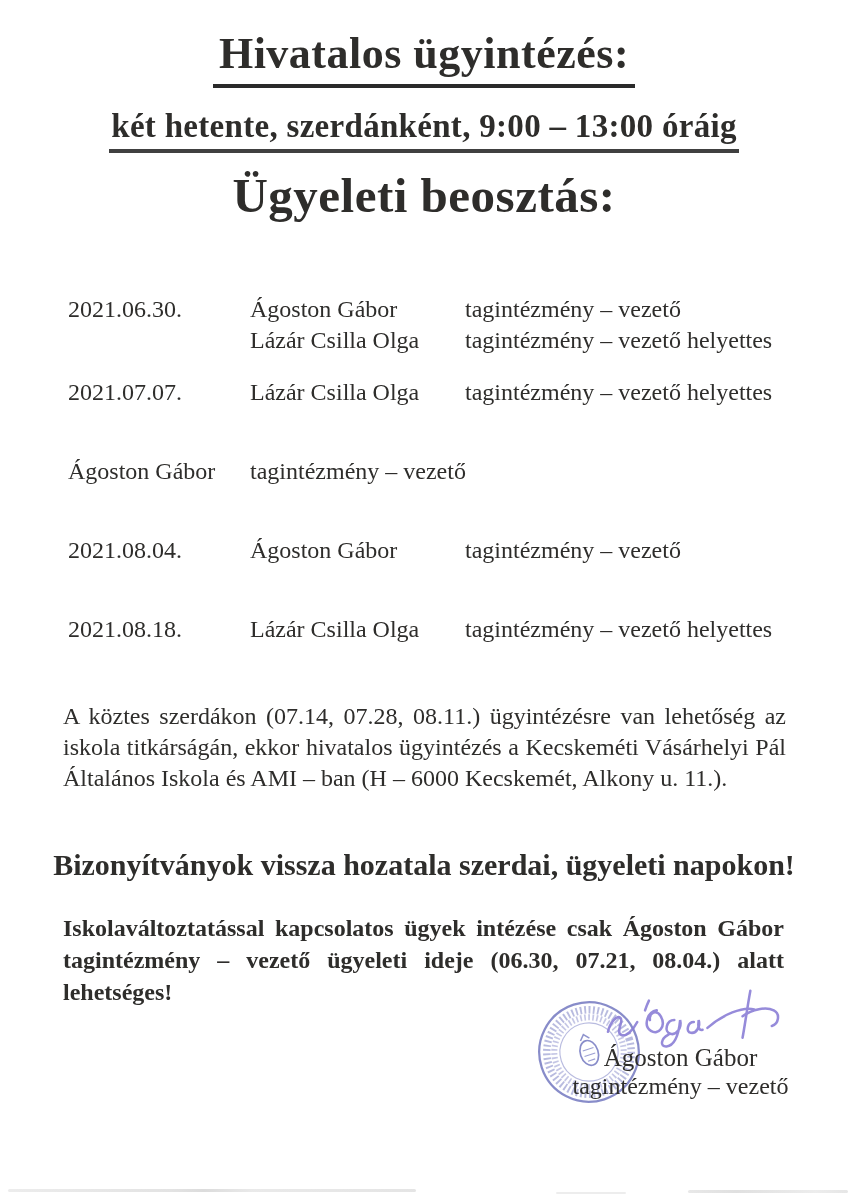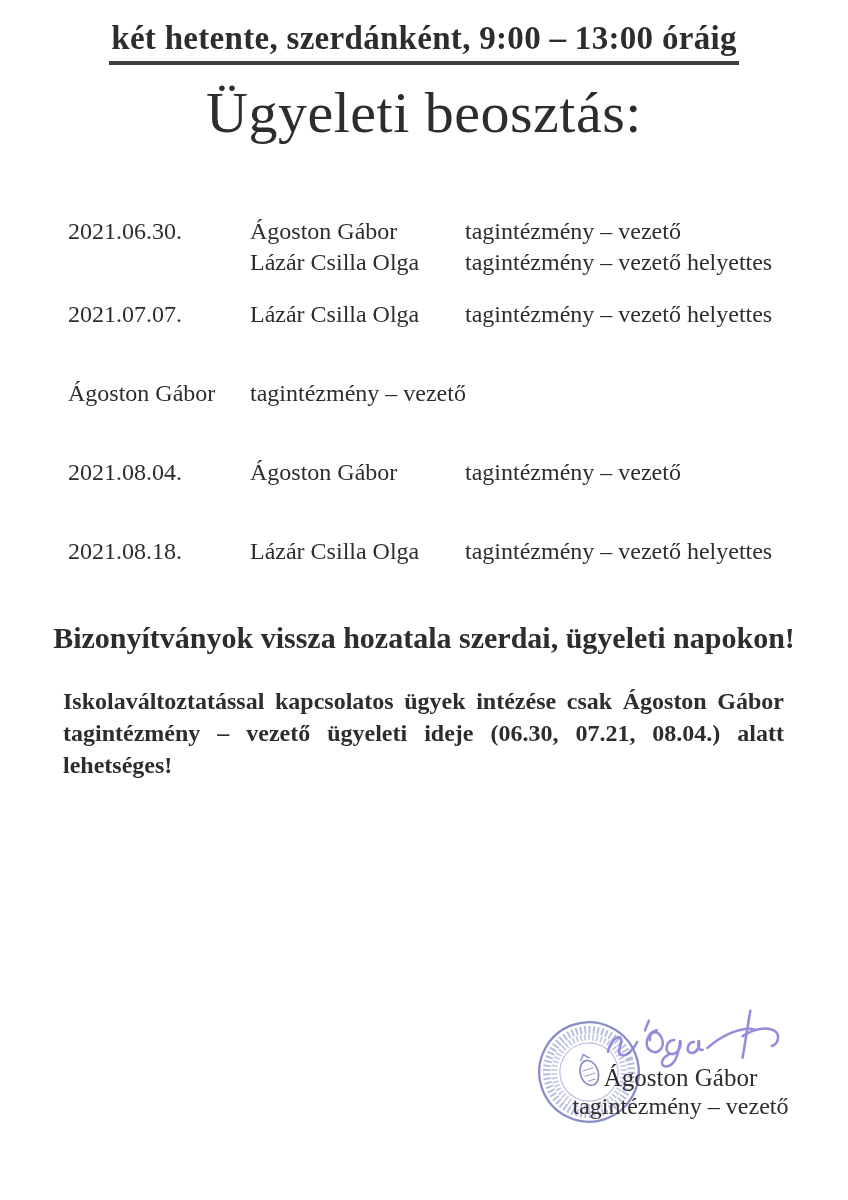--- a/index.html
+++ b/index.html
@@ -30,21 +30,21 @@
   .subtitle-wrap{margin-top:20px;}
   .doc-subtitle{
     display:inline-block;
     font-size:33px;font-weight:bold;letter-spacing:.3px;
     border-bottom:4px solid #404040;
     padding:0 2px 4px 2px;
   }
   .heading-wrap{margin-top:14px;}
   .section-heading{
     display:inline-block;
-    font-size:58px;font-weight:normal;letter-spacing:.5px;
+    font-size:49px;font-weight:bold;letter-spacing:.5px;
   }
 
   
   .schedule{margin:70px 0 0 68px;font-size:24px;}
   .sched-row{
     display:grid;
     grid-template-columns:182px 215px auto;
     line-height:31px;
     margin-bottom:48px;
   }
@@ -99,20 +99,23 @@
     background:linear-gradient(90deg,#e2e2e2 0%,#d4d4d4 40%,#c9c9c9 48%,#dedede 60%,#d6d6d6 100%);}
   .scan-line.b{left:556px;top:1192px;width:70px;height:2px;background:#e4e4e4;}
   .scan-line.c{left:688px;top:1190px;width:160px;height:3px;
     background:linear-gradient(90deg,#dcdcdc,#cfcfcf 30%,#e3e3e3 80%,#d8d8d8);}
 </style>
 </head>
 <body>
 
 <div class="page">
 
+  <div class="h-wrap title-wrap">
+    <span class="doc-title">Hivatalos ügyintézés:</span>
+  </div>
 
   <div class="h-wrap subtitle-wrap">
     <span class="doc-subtitle">két hetente, szerdánként, 9:00 – 13:00 óráig</span>
   </div>
 
   <div class="h-wrap heading-wrap">
     <span class="section-heading">Ügyeleti beosztás:</span>
   </div>
 
   <div class="schedule">
@@ -147,20 +150,21 @@
     </div>
 
     <div class="sched-row">
       <div class="cell">2021.08.18.</div>
       <div class="cell">Lázár Csilla Olga</div>
       <div class="cell">tagintézmény – vezető helyettes</div>
     </div>
 
   </div>
 
+  <p class="note">A köztes szerdákon (07.14, 07.28, 08.11.) ügyintézésre van lehetőség az iskola titkárságán, ekkor hivatalos ügyintézés a Kecskeméti Vásárhelyi Pál Általános Iskola és AMI – ban (H – 6000 Kecskemét, Alkony u. 11.).</p>
 
   <p class="note-certificates">Bizonyítványok vissza hozatala szerdai, ügyeleti napokon!</p>
 
   <p class="note-change">Iskolaváltoztatással kapcsolatos ügyek intézése csak Ágoston Gábor tagintézmény – vezető ügyeleti ideje (06.30, 07.21, 08.04.) alatt lehetséges!</p>
 
   <div class="signature-block">
 
     <svg class="stamp-svg" viewBox="0 0 130 130" xmlns="http://www.w3.org/2000/svg">
       <g transform="rotate(-18 65 65)" fill="none" stroke="#5a60b5">
         <circle cx="65" cy="65" r="53" stroke-width="2.4" opacity="0.85"></circle>

